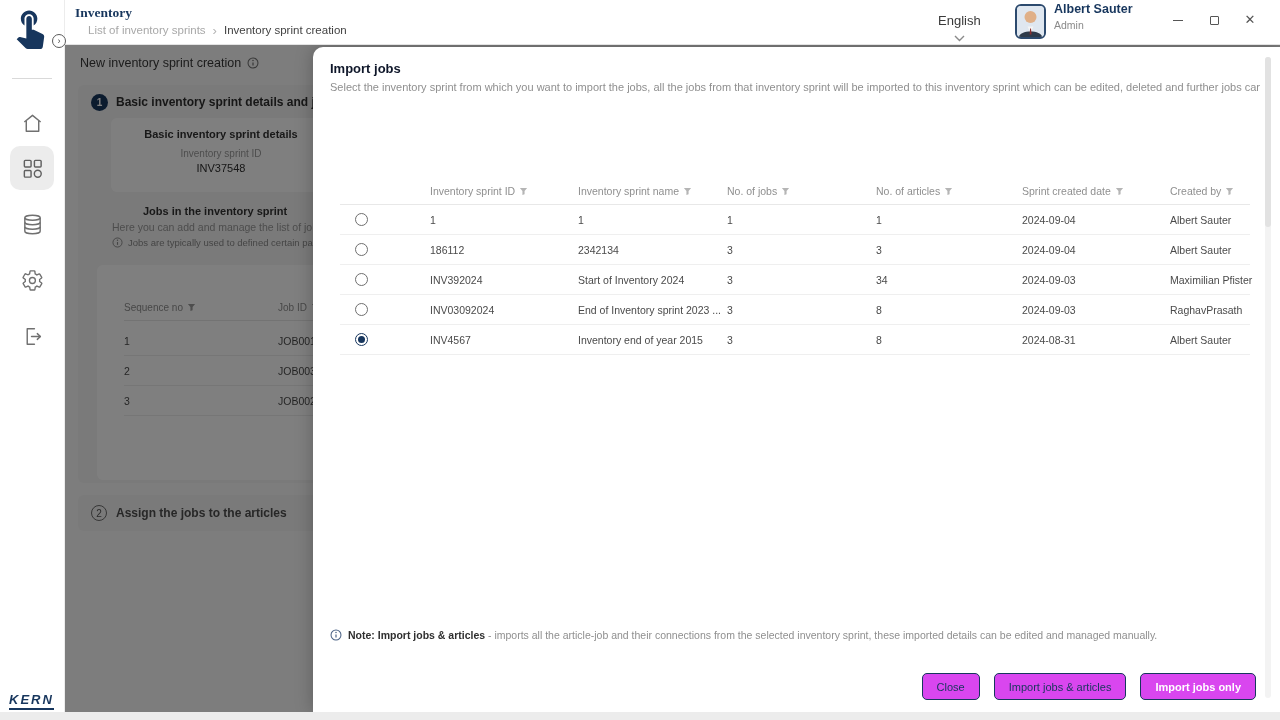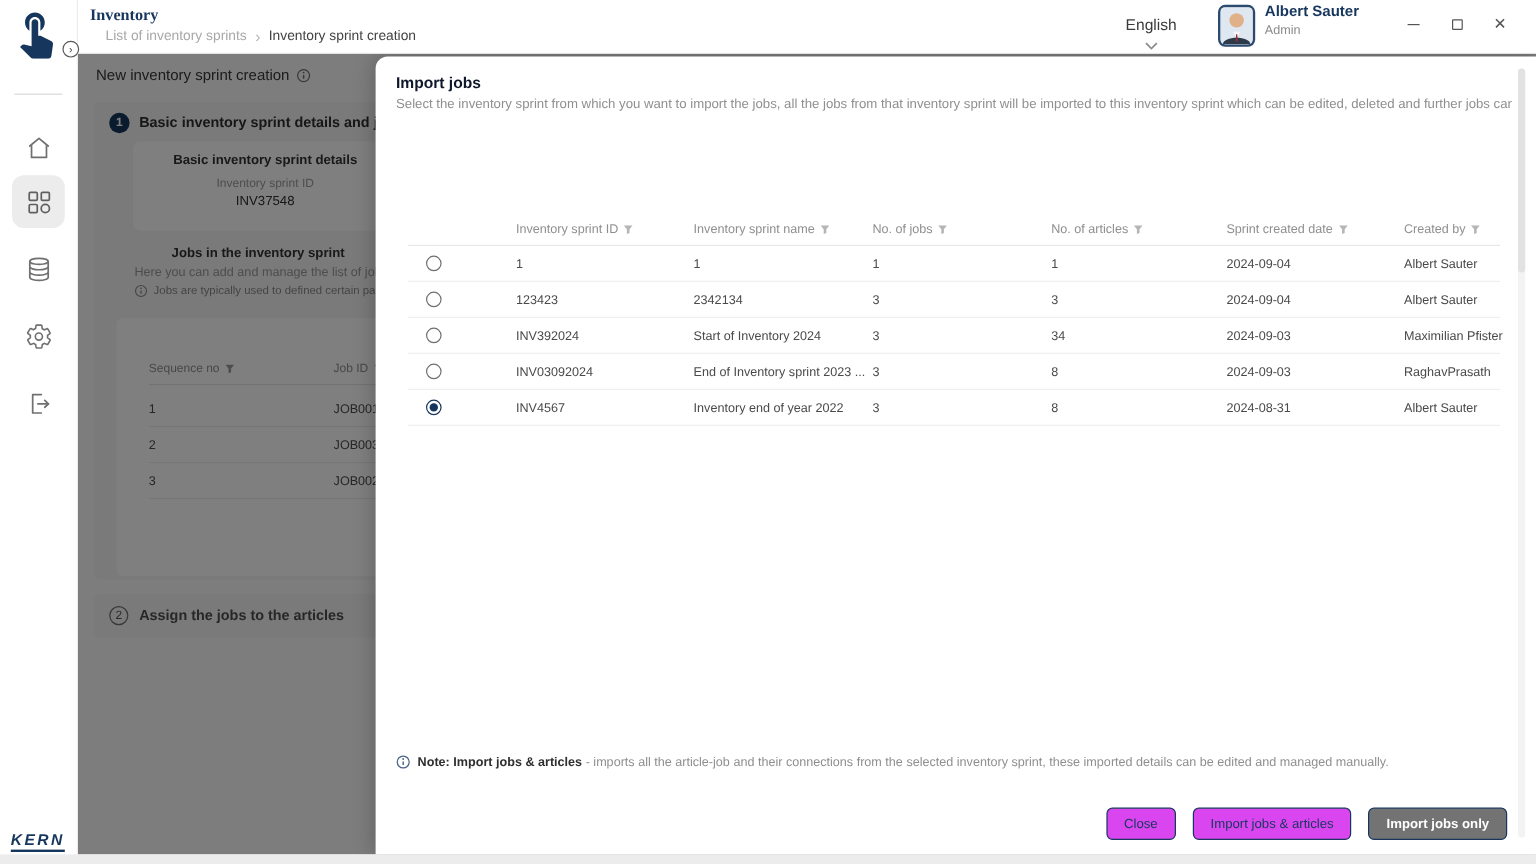--- a/index.html
+++ b/index.html
@@ -84,21 +84,21 @@
   .radio { width:13px; height:13px; border:1.5px solid #6f6f6f; border-radius:50%; margin-left:15px; cursor:pointer; position:relative; background:#fff; }
   .radio.selected { border-color:#17365d; }
   .radio.selected::after { content:""; position:absolute; inset:2px; border-radius:50%; background:#17365d; }
 
   .note { position:absolute; left:17px; top:582px; right:20px; font-size:10.5px; color:#8f8f8f;
           display:flex; align-items:flex-start; gap:6px; white-space:nowrap; overflow:hidden; }
   .note b { color:#2f2f2f; }
   .btn-row { position:absolute; right:24px; bottom:12px; display:flex; gap:14px; }
   .btn { height:27px; border-radius:5px; border:1px solid #17365d; background:#d946ef; color:#17365d;
          font-size:11px; padding:0 14px; cursor:pointer; font-family:"Liberation Sans", sans-serif; }
-  .btn.primary { background:#737373; color:#fff; font-weight:bold; border:1px solid #17365d; }
+  .btn.primary { background:#d946ef; color:#fff; font-weight:bold; border:1px solid #17365d; }
   .m-scroll { position:absolute; right:9px; top:10px; bottom:14px; width:6px; background:#f3f3f3; border-radius:3px; }
   .m-thumb { position:absolute; top:0; width:6px; height:170px; background:#e2e2e2; border-radius:3px; }
 
   .footer-strip { position:fixed; left:0; right:0; bottom:0; height:8px; background:#ececec; z-index:50; }
 
   svg { display:block; }
 </style>
 </head>
 <body>
 
@@ -319,21 +319,21 @@
     <span class="radio"></span>
     <span>1</span>
       <span>1</span>
     <span>1</span>
       <span>1</span>
     <span>2024-09-04</span>
       <span>Albert Sauter</span>
   </div>
   <div class="trow" style="top:188px">
     <span class="radio"></span>
-    <span>123423</span>
+    <span>186112</span>
       <span>2342134</span>
     <span>3</span>
       <span>3</span>
     <span>2024-09-04</span>
       <span>Albert Sauter</span>
   </div>
   <div class="trow" style="top:218px">
     <span class="radio"></span>
     <span>INV392024</span>
       <span>Start of Inventory 2024</span>
@@ -347,21 +347,21 @@
     <span>INV03092024</span>
       <span>End of Inventory sprint 2023 ...</span>
     <span>3</span>
       <span>8</span>
     <span>2024-09-03</span>
       <span>RaghavPrasath</span>
   </div>
   <div class="trow" style="top:278px">
     <span class="radio selected"></span>
     <span>INV4567</span>
-      <span>Inventory end of year 2022</span>
+      <span>Inventory end of year 2015</span>
     <span>3</span>
       <span>8</span>
     <span>2024-08-31</span>
       <span>Albert Sauter</span>
   </div>
 
   <div class="note">
     <svg width="12" height="12" viewBox="0 0 14 14">
         <circle cx="7" cy="7" r="5.8" fill="none" stroke="#4a6285" stroke-width="1.2"></circle>
         <line x1="7" y1="6.4" x2="7" y2="10" stroke="#4a6285" stroke-width="1.4"></line>

